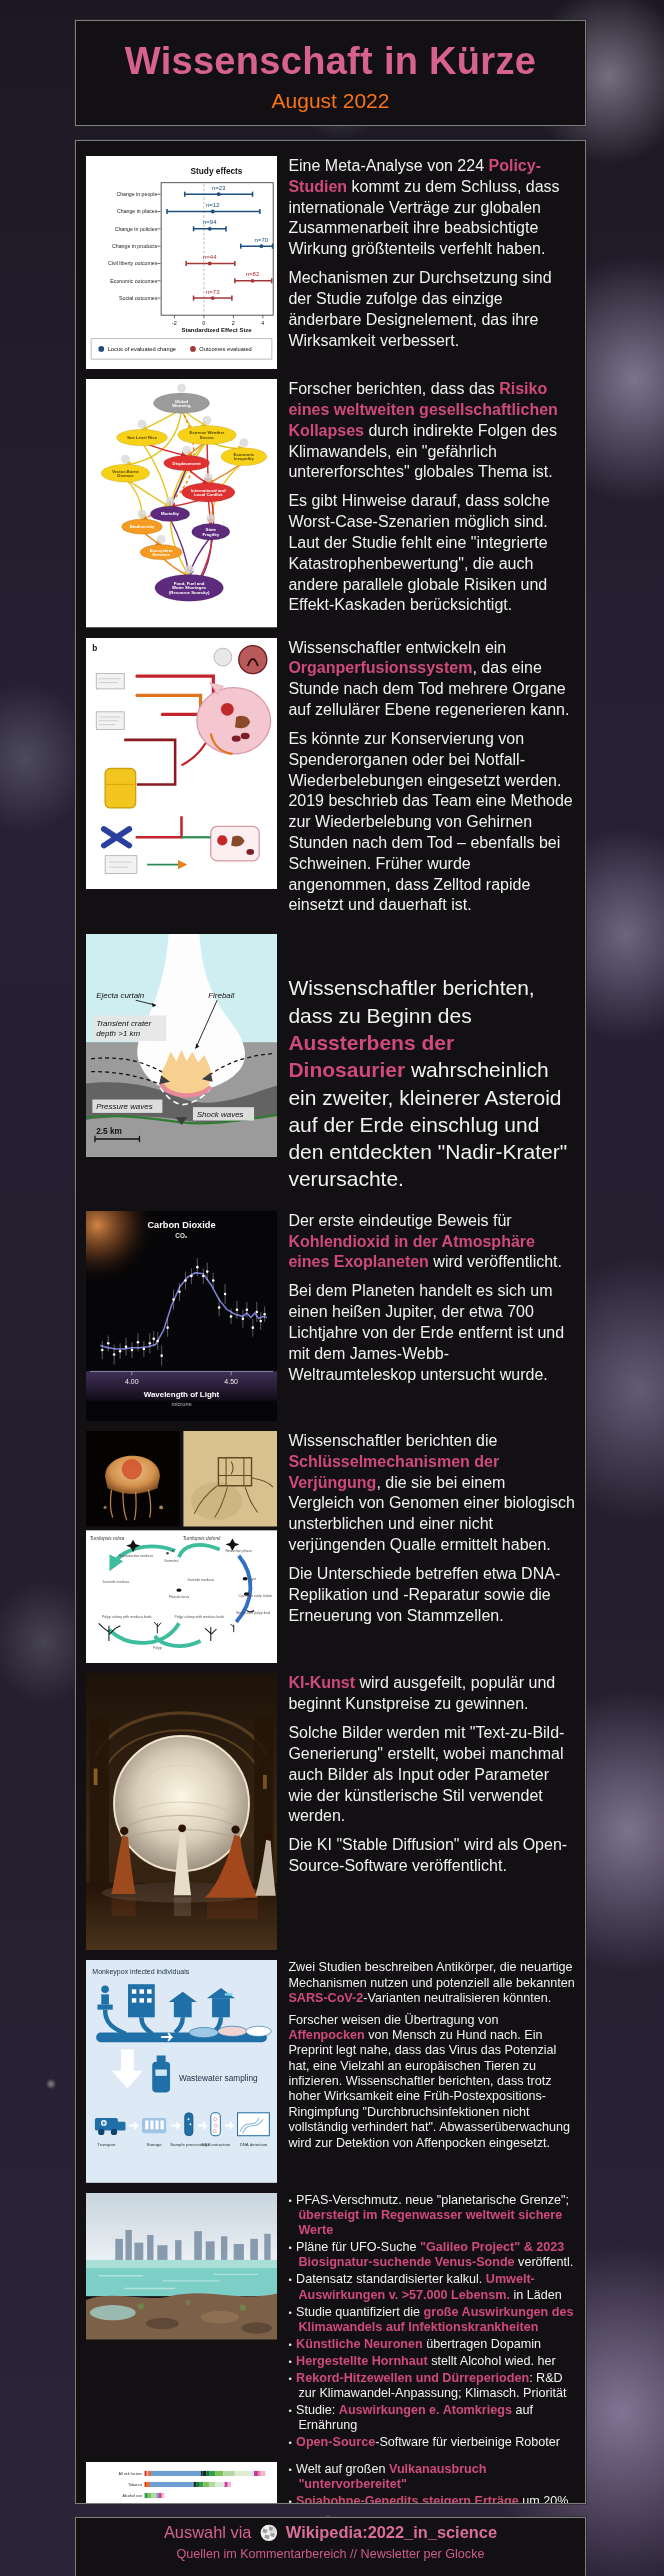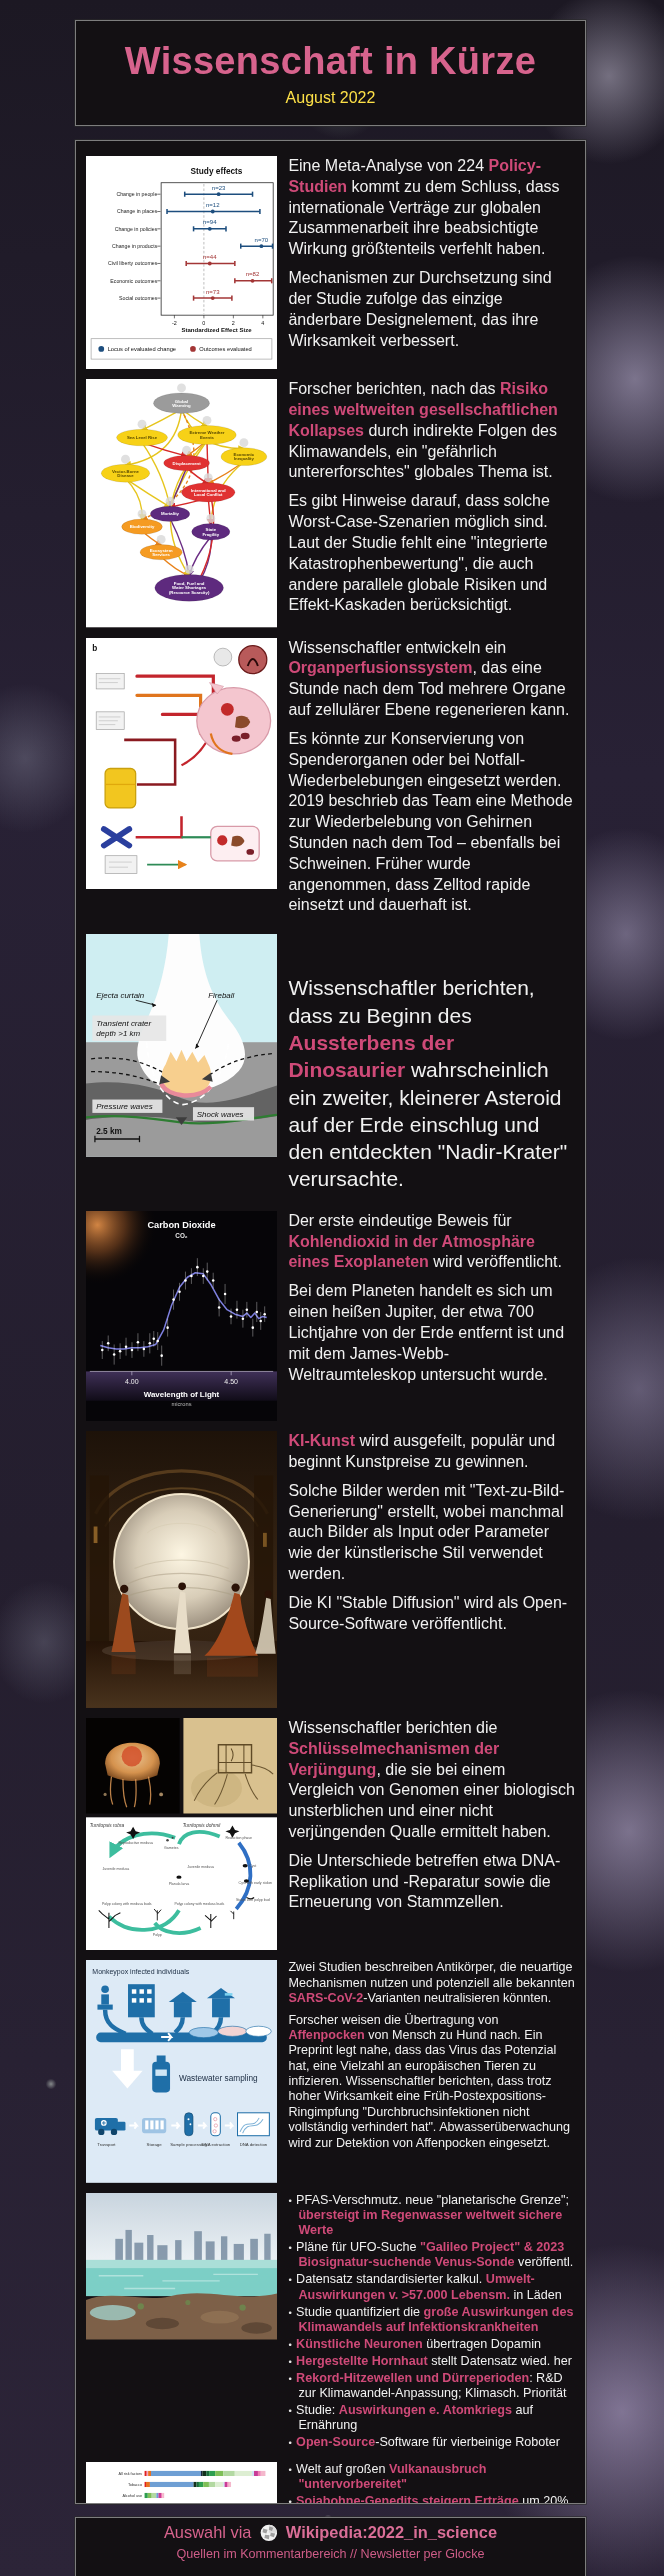--- a/index.html
+++ b/index.html
@@ -24,21 +24,21 @@
       radial-gradient(6.3px 6.3px at 571px 638px, rgba(255,255,255,.6), transparent 70%),
       radial-gradient(7.6px 7.6px at 51px 2084px, rgba(225,240,225,.5), transparent 70%),
       radial-gradient(6.3px 6.3px at 328px 2519px, rgba(255,255,255,.5), transparent 70%),
       linear-gradient(180deg,#1c1823 0%,#282135 30%,#241e2e 60%,#2c2438 100%);
     background-repeat:no-repeat;
   }
   .card{position:absolute;left:75px;width:511px;background:#131013;
         border:1.9px solid #7d7d7d;box-sizing:border-box;box-shadow:0 0 0 0.6px #2a2a2a;}
   #header-card{top:19.6px;height:106px;text-align:center;}
   #page-title{margin:19px 0 0;font-size:38px;font-weight:bold;color:#d7638d;letter-spacing:0.3px;}
-  #page-subtitle{margin:6.3px 0 0;font-size:16px;color:#fde047;}
+  #page-subtitle{margin:6.3px 0 0;font-size:21px;color:#f97316;}
   #main-card{top:140px;height:2364px;padding:15px 10px;overflow:hidden;}
   #footer-card{top:2517px;height:60px;text-align:center;color:#d7638d;padding-top:5px;}
   #footer-card .l1{font-size:16.4px;}
   #footer-card .l1 b{color:#da6e97;}
   #footer-card .l2{font-size:12.6px;margin-top:1.3px;color:#cf5d88;}
   .wglobe{display:inline-block;vertical-align:-3.8px;margin:0 3.8px;}
   .row{display:flex;gap:11.4px;margin-bottom:10px;}
   .img-panel{flex:0 0 191px;border-radius:12px;}
   .img-panel svg{display:block;width:100%;height:auto;}
   .txt{flex:1;color:#f1f1f1;font-size:16px;line-height:1.3;}
@@ -218,21 +218,21 @@
             <circle cx="118" cy="252" r="7" fill="#d8d8d8" opacity="0.8"></circle>
             <ellipse cx="118" cy="272" rx="33" ry="12" fill="#f59b22" stroke="rgba(0,0,0,.15)"></ellipse>
             <text x="118" y="271" font-size="6.8" font-weight="bold" fill="#ffffff" text-anchor="middle"><tspan x="118">Ecosystem</tspan><tspan x="118" dy="7">Services</tspan></text>
             <circle cx="162" cy="299" r="7" fill="#d8d8d8" opacity="0.8"></circle>
             <ellipse cx="162" cy="328" rx="54" ry="21" fill="#5e2a7e" stroke="rgba(0,0,0,.15)"></ellipse>
             <text x="162" y="323.59999999999997" font-size="6.8" font-weight="bold" fill="#ffffff" text-anchor="middle"><tspan x="162">Food, Fuel and</tspan><tspan x="162" dy="7">Water Shortages</tspan><tspan x="162" dy="7">(Resource Scarcity)</tspan></text>
           </g>
       </svg>
     </div>
     <div class="txt">
-        <p><span>Forscher berichten, nach das </span><span class="hl">Risiko eines weltweiten gesellschaftlichen Kollapses</span><span> durch indirekte Folgen des Klimawandels, ein "gefährlich untererforschtes" globales Thema ist.</span></p>
+        <p><span>Forscher berichten, dass das </span><span class="hl">Risiko eines weltweiten gesellschaftlichen Kollapses</span><span> durch indirekte Folgen des Klimawandels, ein "gefährlich untererforschtes" globales Thema ist.</span></p>
         <p><span>Es gibt Hinweise darauf, dass solche Worst-Case-Szenarien möglich sind. Laut der Studie fehlt eine "integrierte Katastrophenbewertung", die auch andere parallele globale Risiken und Effekt-Kaskaden berücksichtigt.</span></p>
       </div>
   </section>
 
   <section class="row">
     <div class="img-panel">
       <svg viewBox="0 0 300 395">
         <rect width="300" height="395" fill="#ffffff"></rect>
         <text x="10" y="20" font-size="13" font-weight="bold" fill="#111">b</text>
         <circle cx="215" cy="30" r="14" fill="#e8e8e8" stroke="#999"></circle>
@@ -412,74 +412,20 @@
       </svg>
     </div>
     <div class="txt">
         <p><span>Der erste eindeutige Beweis für </span><span class="hl">Kohlendioxid in der Atmosphäre eines Exoplaneten</span><span> wird veröffentlicht.</span></p>
         <p><span>Bei dem Planeten handelt es sich um einen heißen Jupiter, der etwa 700 Lichtjahre von der Erde entfernt ist und mit dem James-Webb-Weltraumteleskop untersucht wurde.</span></p>
       </div>
   </section>
 
   <section class="row">
     <div class="img-panel">
-      <svg viewBox="0 0 300 435">
-        <defs>
-          <linearGradient id="hall" x1="0" y1="0" x2="0" y2="1">
-            <stop offset="0%" stop-color="#1d1209"></stop>
-              <stop offset="60%" stop-color="#3a2715"></stop>
-              <stop offset="100%" stop-color="#2a1a0c"></stop>
-          </linearGradient>
-          <radialGradient id="portal" cx="50%" cy="45%" r="60%">
-            <stop offset="0%" stop-color="#fdf6e3"></stop>
-              <stop offset="55%" stop-color="#d8cdb8"></stop>
-              <stop offset="100%" stop-color="#8e8272"></stop>
-          </radialGradient>
-          <linearGradient id="floor" x1="0" y1="0" x2="0" y2="1">
-            <stop offset="0%" stop-color="#241307"></stop>
-              <stop offset="100%" stop-color="#49331d"></stop>
-          </linearGradient>
-        </defs>
-        <rect width="300" height="435" fill="url(#hall)"></rect>
-        <path d="M15,130 C60,40 240,40 285,130" stroke="#6b4a24" stroke-width="5" fill="none" opacity="0.7"></path>
-        <path d="M30,150 C72,70 228,70 270,150" stroke="#8a6330" stroke-width="3" fill="none" opacity="0.5"></path>
-        <rect x="6" y="70" width="30" height="290" fill="#241507" opacity="0.85"></rect>
-        <rect x="264" y="70" width="30" height="290" fill="#241507" opacity="0.85"></rect>
-        <rect x="12" y="150" width="6" height="26" fill="#c98f3a" opacity="0.6"></rect>
-        <rect x="278" y="160" width="6" height="22" fill="#c98f3a" opacity="0.5"></rect>
-        <circle cx="150" cy="205" r="106" fill="url(#portal)"></circle>
-        <circle cx="150" cy="205" r="106" fill="none" stroke="#fff3d8" stroke-width="3" opacity="0.9"></circle>
-        <path d="M66,240 C110,218 190,218 234,240" stroke="#b0a48c" stroke-width="2" fill="none" opacity="0.6"></path>
-        <path d="M58,262 C110,240 190,240 242,262" stroke="#a89c84" stroke-width="2" fill="none" opacity="0.55"></path>
-        <path d="M76,216 C115,198 185,198 224,216" stroke="#c0b49a" stroke-width="1.6" fill="none" opacity="0.5"></path>
-        <path d="M96,160 C120,140 180,140 204,160" stroke="#cfc3a8" stroke-width="1.4" fill="none" opacity="0.4"></path>
-        <rect x="0" y="330" width="300" height="105" fill="url(#floor)"></rect>
-        <ellipse cx="150" cy="345" rx="125" ry="16" fill="#f5ead2" opacity="0.12"></ellipse>
-        <path d="M57,255 C48,300 44,330 40,347 L78,347 C72,315 69,288 66,258 Z" fill="#9c4a1e"></path>
-        <circle cx="60" cy="248" r="6.5" fill="#2a1207"></circle>
-        <path d="M148,252 C142,292 140,330 138,349 L165,349 C161,320 158,288 156,254 Z" fill="#e8ddc8"></path>
-        <circle cx="151" cy="244" r="6" fill="#2a1207"></circle>
-        <path d="M233,254 C222,300 202,340 186,353 L270,353 C258,330 246,296 242,257 Z" fill="#a2481c"></path>
-        <circle cx="235" cy="246" r="6.5" fill="#2a1207"></circle>
-        <path d="M283,262 C278,296 272,330 266,350 L298,350 C295,322 292,290 290,264 Z" fill="#d8cdb8" opacity="0.9"></path>
-        <circle cx="286" cy="256" r="5.5" fill="#2a1207"></circle>
-        <rect x="40" y="352" width="38" height="30" fill="#9c4a1e" opacity="0.18"></rect>
-        <rect x="138" y="352" width="27" height="30" fill="#e8ddc8" opacity="0.15"></rect>
-        <rect x="190" y="356" width="80" height="30" fill="#a2481c" opacity="0.18"></rect>
-      </svg>
-    </div>
-    <div class="txt">
-        <p><span class="hl">KI-Kunst</span><span> wird ausgefeilt, populär und beginnt Kunstpreise zu gewinnen.</span></p>
-        <p><span>Solche Bilder werden mit "Text-zu-Bild-Generierung" erstellt, wobei manchmal auch Bilder als Input oder Parameter wie der künstlerische Stil verwendet werden.</span></p>
-        <p><span>Die KI "Stable Diffusion" wird als Open-Source-Software veröffentlicht.</span></p>
-      </div>
-  </section>
-
-  <section class="row">
-    <div class="img-panel">
       <svg viewBox="0 0 300 365">
         <defs>
           <radialGradient id="jg" cx="50%" cy="40%" r="70%">
             <stop offset="0%" stop-color="#f7cf9a"></stop>
             <stop offset="55%" stop-color="#e09a52"></stop>
             <stop offset="100%" stop-color="#6a3a14"></stop>
           </radialGradient>
         </defs>
         <rect x="0" y="0" width="147" height="150" fill="#050302"></rect>
         <path d="M30,72 C30,28 116,28 116,72 L112,90 C82,102 62,102 34,90 Z" fill="url(#jg)" opacity="0.95"></path>
@@ -527,20 +473,74 @@
         <text x="262" y="234" font-size="5.6" fill="#555" text-anchor="middle">Cyst</text>
         <text x="266" y="260" font-size="5.6" fill="#555" text-anchor="middle">Cyst with early stolon</text>
         <text x="262" y="288" font-size="5.6" fill="#555" text-anchor="middle">Stolon with polyp bud</text>
         <text x="180" y="236" font-size="5.6" fill="#555" text-anchor="middle">Juvenile medusa</text>
         <text x="178" y="294" font-size="5.6" fill="#555" text-anchor="middle">Polyp colony with medusa buds</text>
       </svg>
     </div>
     <div class="txt">
         <p><span>Wissenschaftler berichten die </span><span class="hl">Schlüsselmechanismen der Verjüngung</span><span>, die sie bei einem Vergleich von Genomen einer biologisch unsterblichen und einer nicht verjüngenden Qualle ermittelt haben.</span></p>
         <p><span>Die Unterschiede betreffen etwa DNA-Replikation und -Reparatur sowie die Erneuerung von Stammzellen.</span></p>
+      </div>
+  </section>
+
+  <section class="row">
+    <div class="img-panel">
+      <svg viewBox="0 0 300 435">
+        <defs>
+          <linearGradient id="hall" x1="0" y1="0" x2="0" y2="1">
+            <stop offset="0%" stop-color="#1d1209"></stop>
+              <stop offset="60%" stop-color="#3a2715"></stop>
+              <stop offset="100%" stop-color="#2a1a0c"></stop>
+          </linearGradient>
+          <radialGradient id="portal" cx="50%" cy="45%" r="60%">
+            <stop offset="0%" stop-color="#fdf6e3"></stop>
+              <stop offset="55%" stop-color="#d8cdb8"></stop>
+              <stop offset="100%" stop-color="#8e8272"></stop>
+          </radialGradient>
+          <linearGradient id="floor" x1="0" y1="0" x2="0" y2="1">
+            <stop offset="0%" stop-color="#241307"></stop>
+              <stop offset="100%" stop-color="#49331d"></stop>
+          </linearGradient>
+        </defs>
+        <rect width="300" height="435" fill="url(#hall)"></rect>
+        <path d="M15,130 C60,40 240,40 285,130" stroke="#6b4a24" stroke-width="5" fill="none" opacity="0.7"></path>
+        <path d="M30,150 C72,70 228,70 270,150" stroke="#8a6330" stroke-width="3" fill="none" opacity="0.5"></path>
+        <rect x="6" y="70" width="30" height="290" fill="#241507" opacity="0.85"></rect>
+        <rect x="264" y="70" width="30" height="290" fill="#241507" opacity="0.85"></rect>
+        <rect x="12" y="150" width="6" height="26" fill="#c98f3a" opacity="0.6"></rect>
+        <rect x="278" y="160" width="6" height="22" fill="#c98f3a" opacity="0.5"></rect>
+        <circle cx="150" cy="205" r="106" fill="url(#portal)"></circle>
+        <circle cx="150" cy="205" r="106" fill="none" stroke="#fff3d8" stroke-width="3" opacity="0.9"></circle>
+        <path d="M66,240 C110,218 190,218 234,240" stroke="#b0a48c" stroke-width="2" fill="none" opacity="0.6"></path>
+        <path d="M58,262 C110,240 190,240 242,262" stroke="#a89c84" stroke-width="2" fill="none" opacity="0.55"></path>
+        <path d="M76,216 C115,198 185,198 224,216" stroke="#c0b49a" stroke-width="1.6" fill="none" opacity="0.5"></path>
+        <path d="M96,160 C120,140 180,140 204,160" stroke="#cfc3a8" stroke-width="1.4" fill="none" opacity="0.4"></path>
+        <rect x="0" y="330" width="300" height="105" fill="url(#floor)"></rect>
+        <ellipse cx="150" cy="345" rx="125" ry="16" fill="#f5ead2" opacity="0.12"></ellipse>
+        <path d="M57,255 C48,300 44,330 40,347 L78,347 C72,315 69,288 66,258 Z" fill="#9c4a1e"></path>
+        <circle cx="60" cy="248" r="6.5" fill="#2a1207"></circle>
+        <path d="M148,252 C142,292 140,330 138,349 L165,349 C161,320 158,288 156,254 Z" fill="#e8ddc8"></path>
+        <circle cx="151" cy="244" r="6" fill="#2a1207"></circle>
+        <path d="M233,254 C222,300 202,340 186,353 L270,353 C258,330 246,296 242,257 Z" fill="#a2481c"></path>
+        <circle cx="235" cy="246" r="6.5" fill="#2a1207"></circle>
+        <path d="M283,262 C278,296 272,330 266,350 L298,350 C295,322 292,290 290,264 Z" fill="#d8cdb8" opacity="0.9"></path>
+        <circle cx="286" cy="256" r="5.5" fill="#2a1207"></circle>
+        <rect x="40" y="352" width="38" height="30" fill="#9c4a1e" opacity="0.18"></rect>
+        <rect x="138" y="352" width="27" height="30" fill="#e8ddc8" opacity="0.15"></rect>
+        <rect x="190" y="356" width="80" height="30" fill="#a2481c" opacity="0.18"></rect>
+      </svg>
+    </div>
+    <div class="txt">
+        <p><span class="hl">KI-Kunst</span><span> wird ausgefeilt, populär und beginnt Kunstpreise zu gewinnen.</span></p>
+        <p><span>Solche Bilder werden mit "Text-zu-Bild-Generierung" erstellt, wobei manchmal auch Bilder als Input oder Parameter wie der künstlerische Stil verwendet werden.</span></p>
+        <p><span>Die KI "Stable Diffusion" wird als Open-Source-Software veröffentlicht.</span></p>
       </div>
   </section>
 
   <section class="row sm">
     <div class="img-panel">
       <svg viewBox="0 0 300 350">
         <rect width="300" height="350" fill="#ddeaf6"></rect>
         <text x="10" y="22" font-size="11" fill="#1b2c42">Monkeypox infected individuals</text>
         <circle cx="30" cy="46" r="6" fill="#1f6fa8"></circle>
         <rect x="24" y="54" width="12" height="16" fill="#1f6fa8"></rect>
@@ -641,21 +641,21 @@
           <circle cx="160" cy="172" r="4" fill="#6a8f4f" opacity="0.7"></circle>
           <circle cx="246" cy="180" r="5" fill="#6a8f4f" opacity="0.75"></circle>
       </svg>
     </div>
     <div class="txt">
         <div class="bullet"><span class="dot">•</span><span>PFAS-Verschmutz. neue "planetarische Grenze"; </span><span class="hl">übersteigt im Regenwasser weltweit sichere Werte</span></div>
         <div class="bullet"><span class="dot">•</span><span>Pläne für UFO-Suche </span><span class="hl">"Galileo Project" &amp; 2023 Biosignatur-suchende Venus-Sonde</span><span> veröffentl.</span></div>
         <div class="bullet"><span class="dot">•</span><span>Datensatz standardisierter kalkul. </span><span class="hl">Umwelt-Auswirkungen v. &gt;57.000 Lebensm.</span><span> in Läden</span></div>
         <div class="bullet"><span class="dot">•</span><span>Studie quantifiziert die </span><span class="hl">große Auswirkungen des Klimawandels auf Infektionskrankheiten</span></div>
         <div class="bullet"><span class="dot">•</span><span class="hl">Künstliche Neuronen</span><span> übertragen Dopamin</span></div>
-        <div class="bullet"><span class="dot">•</span><span class="hl">Hergestellte Hornhaut</span><span> stellt Datensatz wied. her</span></div>
+        <div class="bullet"><span class="dot">•</span><span class="hl">Hergestellte Hornhaut</span><span> stellt Alcohol wied. her</span></div>
         <div class="bullet"><span class="dot">•</span><span class="hl">Rekord-Hitzewellen und Dürreperioden</span><span>: R&amp;D zur Klimawandel-Anpassung; Klimasch. Priorität</span></div>
         <div class="bullet"><span class="dot">•</span><span>Studie: </span><span class="hl">Auswirkungen e. Atomkriegs</span><span> auf Ernährung</span></div>
         <div class="bullet"><span class="dot">•</span><span class="hl">Open-Source</span><span>-Software für vierbeinige Roboter</span></div>
       </div>
   </section>
 
   <section class="row bl">
     <div class="img-panel">
       <svg id="ksvg" viewBox="0 0 300 395">
         <rect width="300" height="395" fill="#ffffff"></rect>

